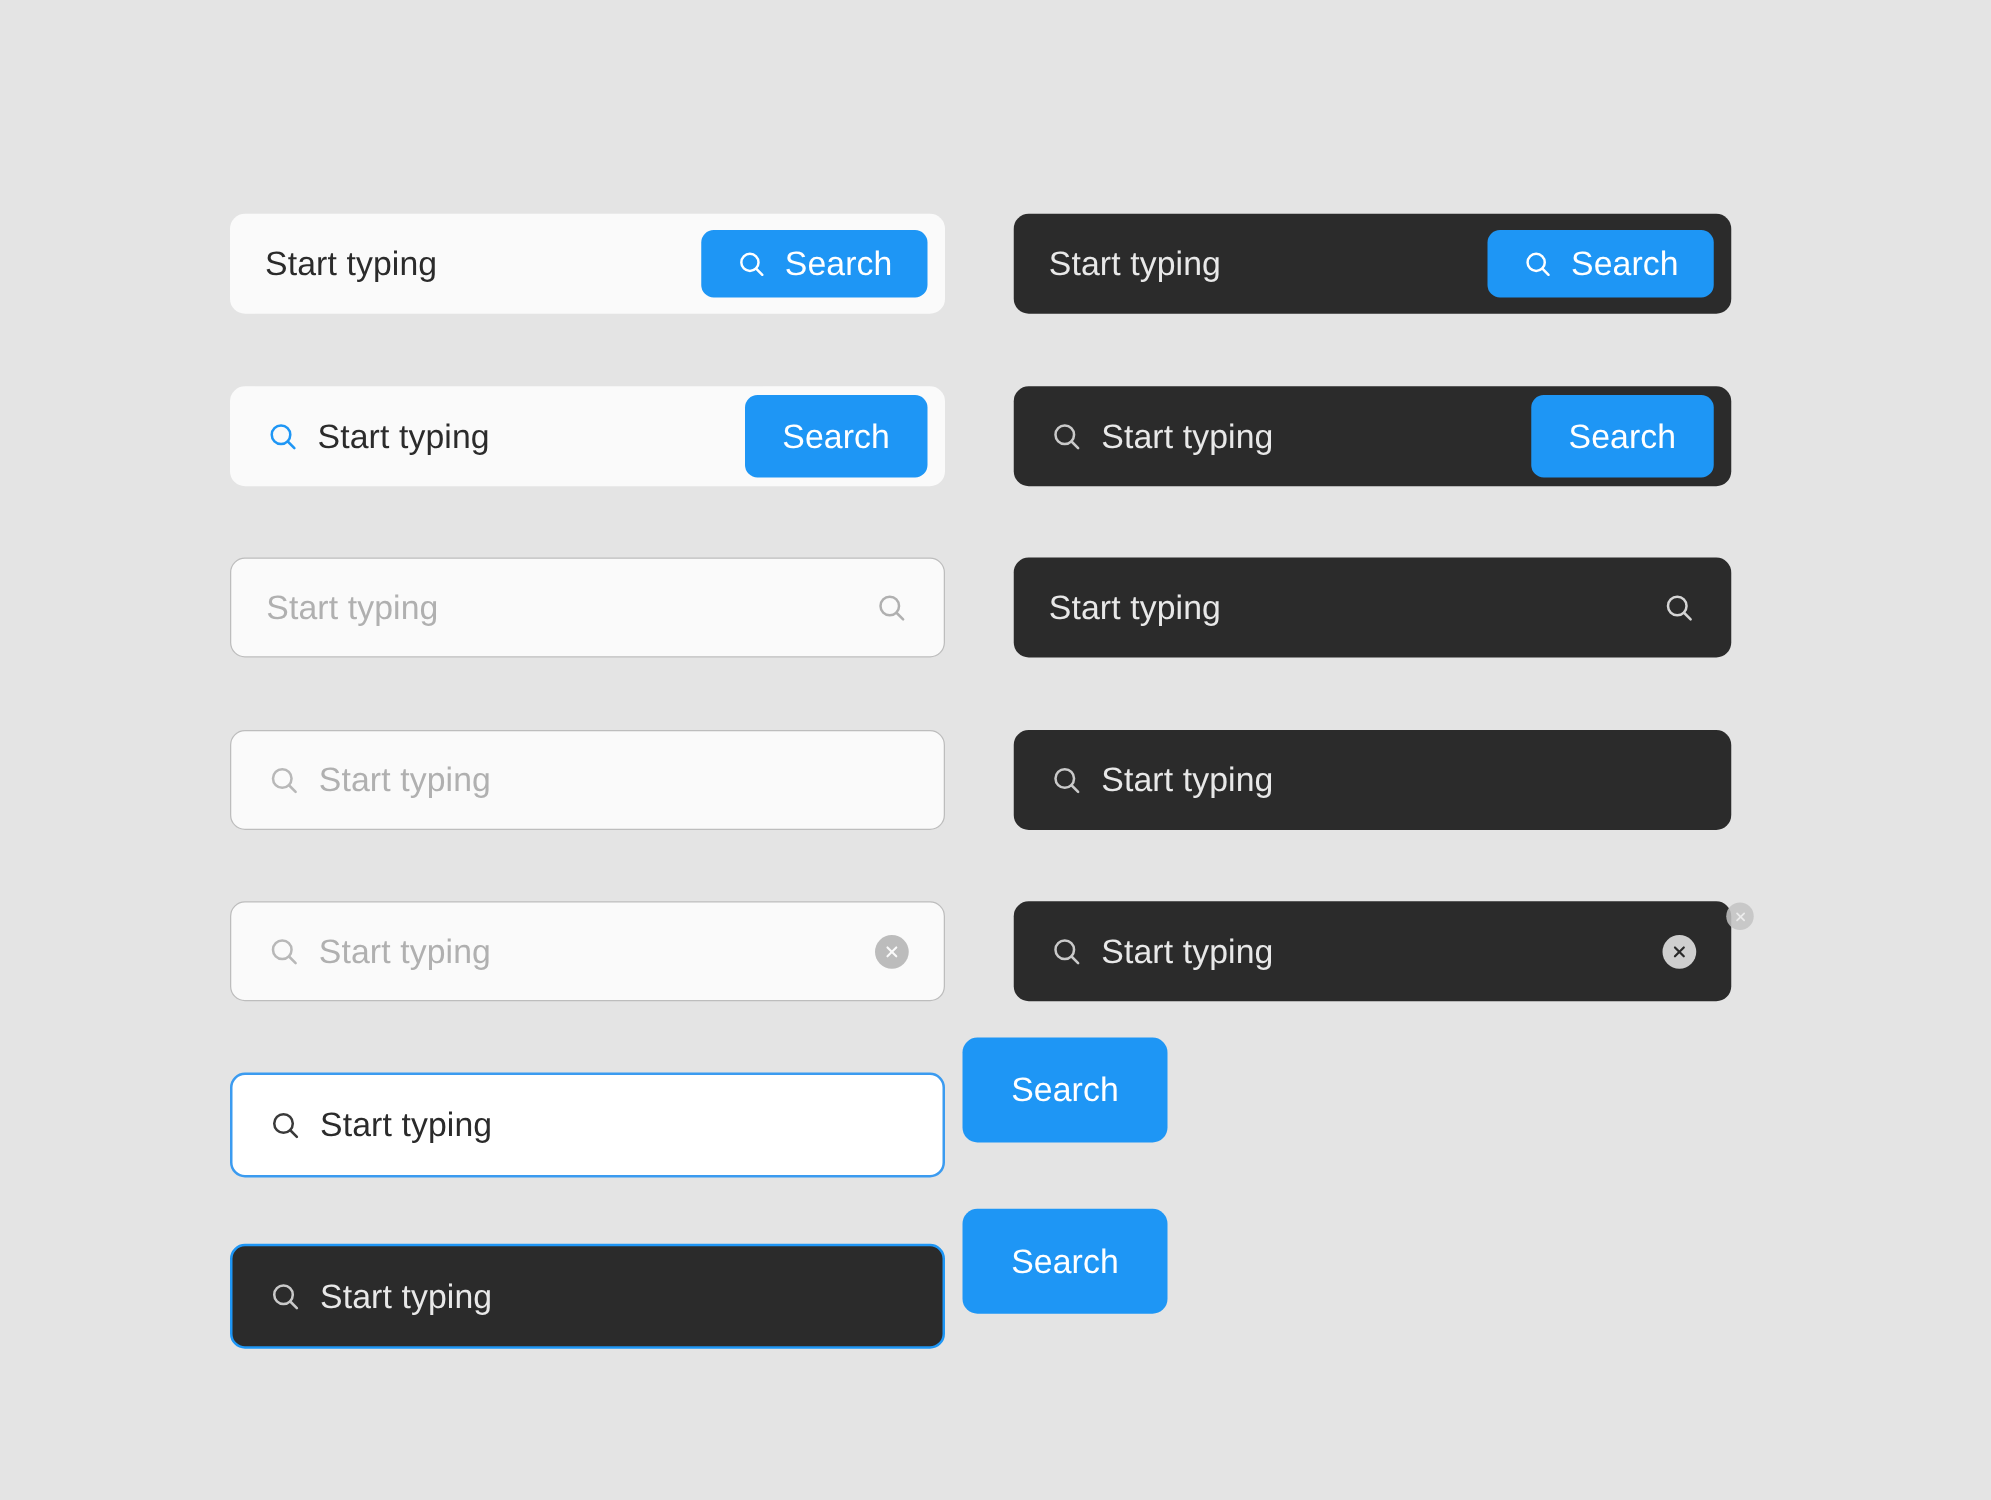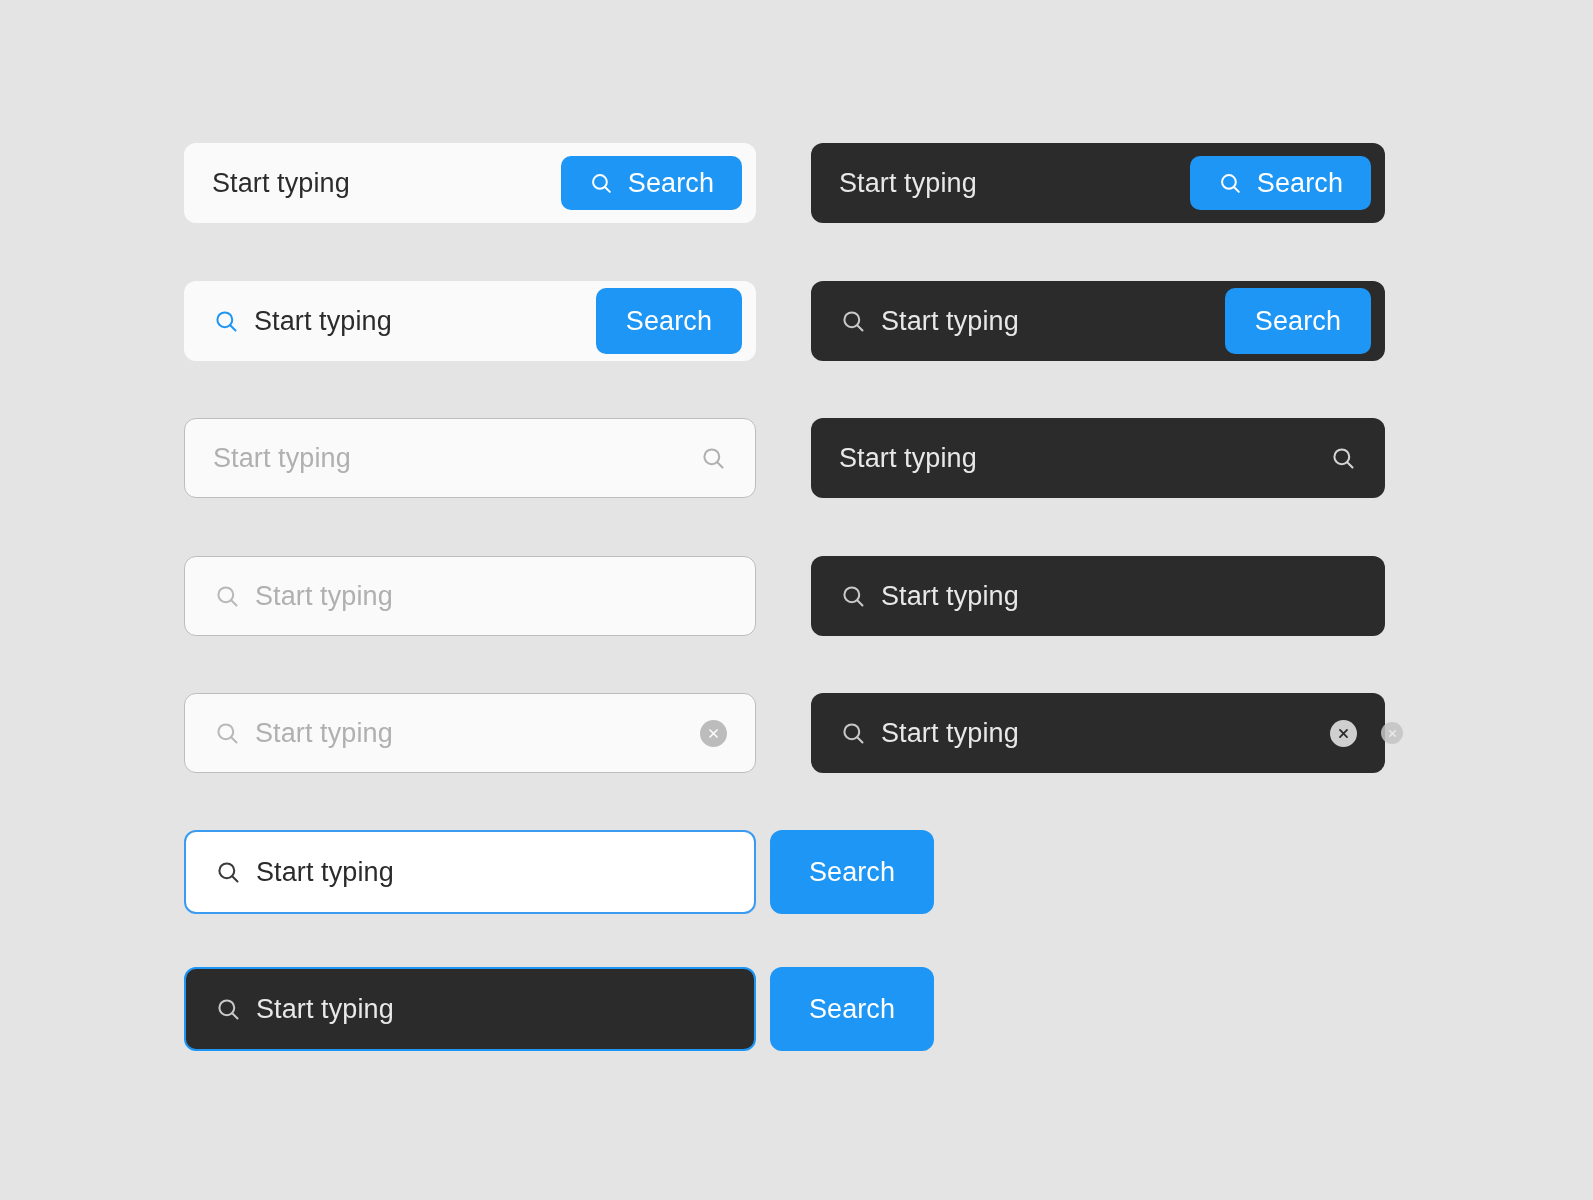--- a/index.html
+++ b/index.html
@@ -14,20 +14,21 @@
   }
 
   .canvas { position: absolute; inset: 0; }
 
   
   .bar {
     position: absolute;
     display: flex;
     align-items: center;
     border-radius: 12px;
+    margin-top: 28px;
   }
 
   .col-left  { left: 184px;  width: 572px; }
   .col-right { left: 811px;  width: 574px; }
 
   .h80 { height: 80px; }
   .h84 { height: 84px; }
 
   
   .r1 { top: 143px; }

